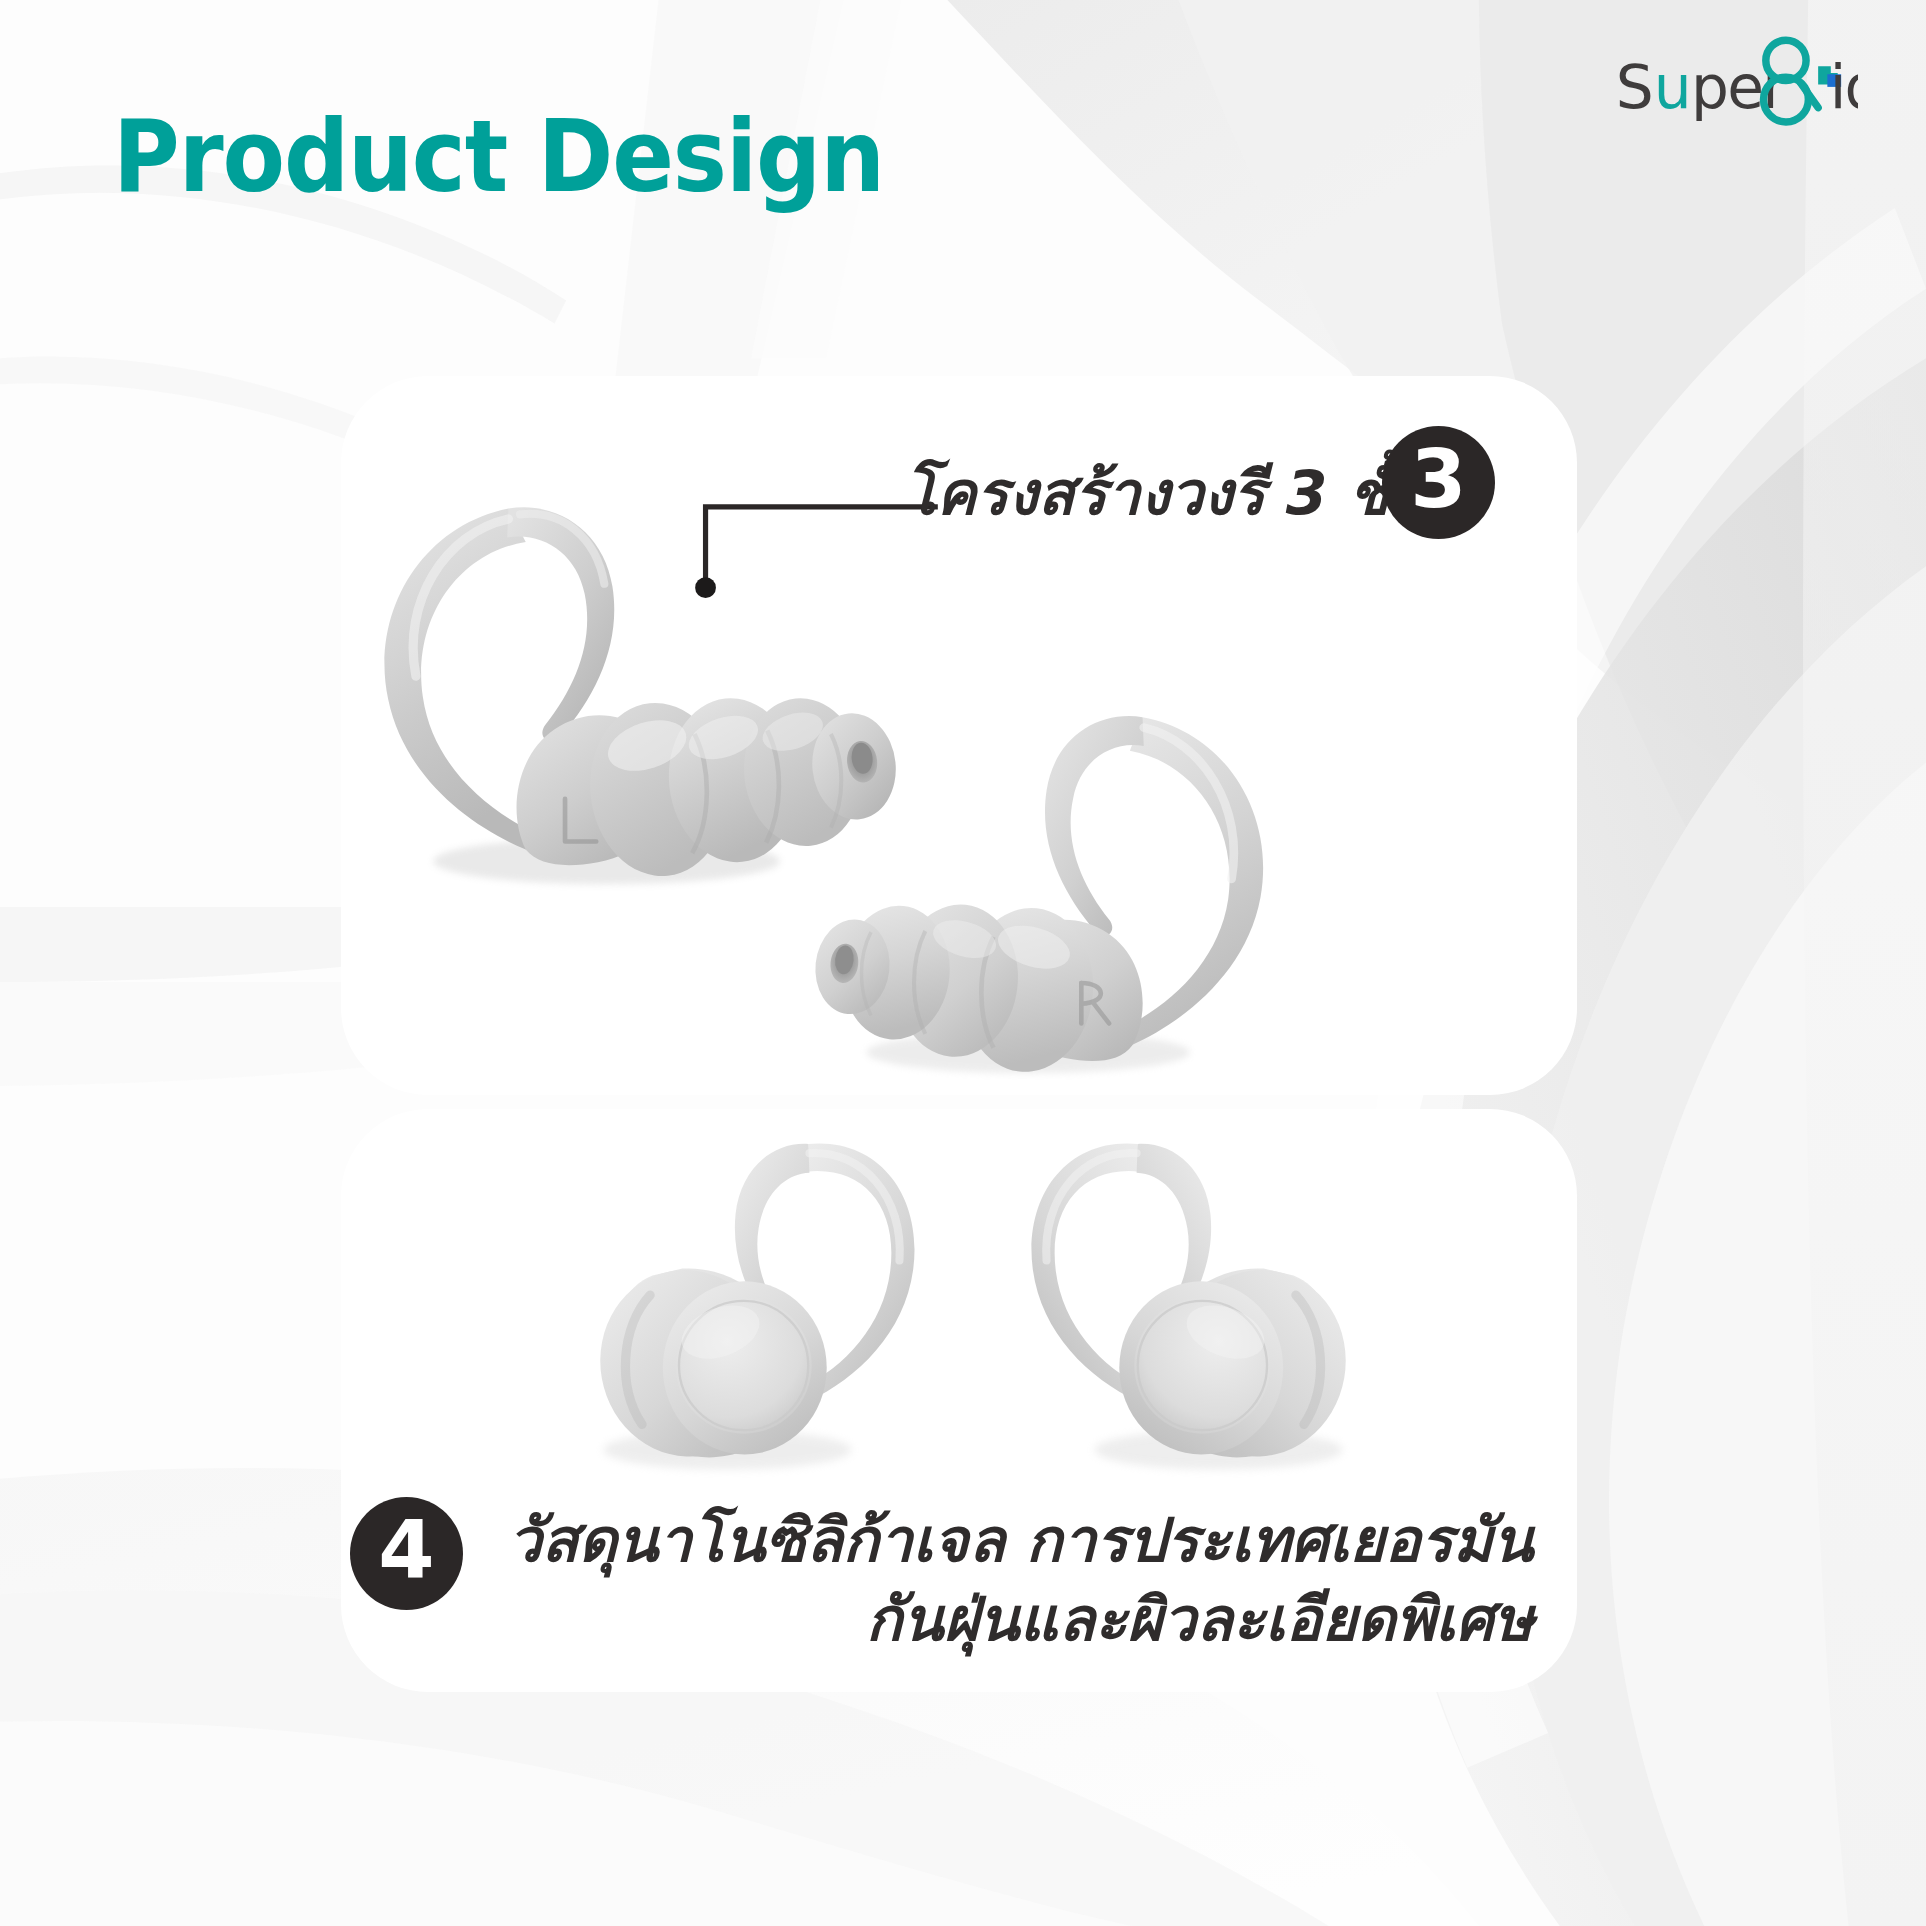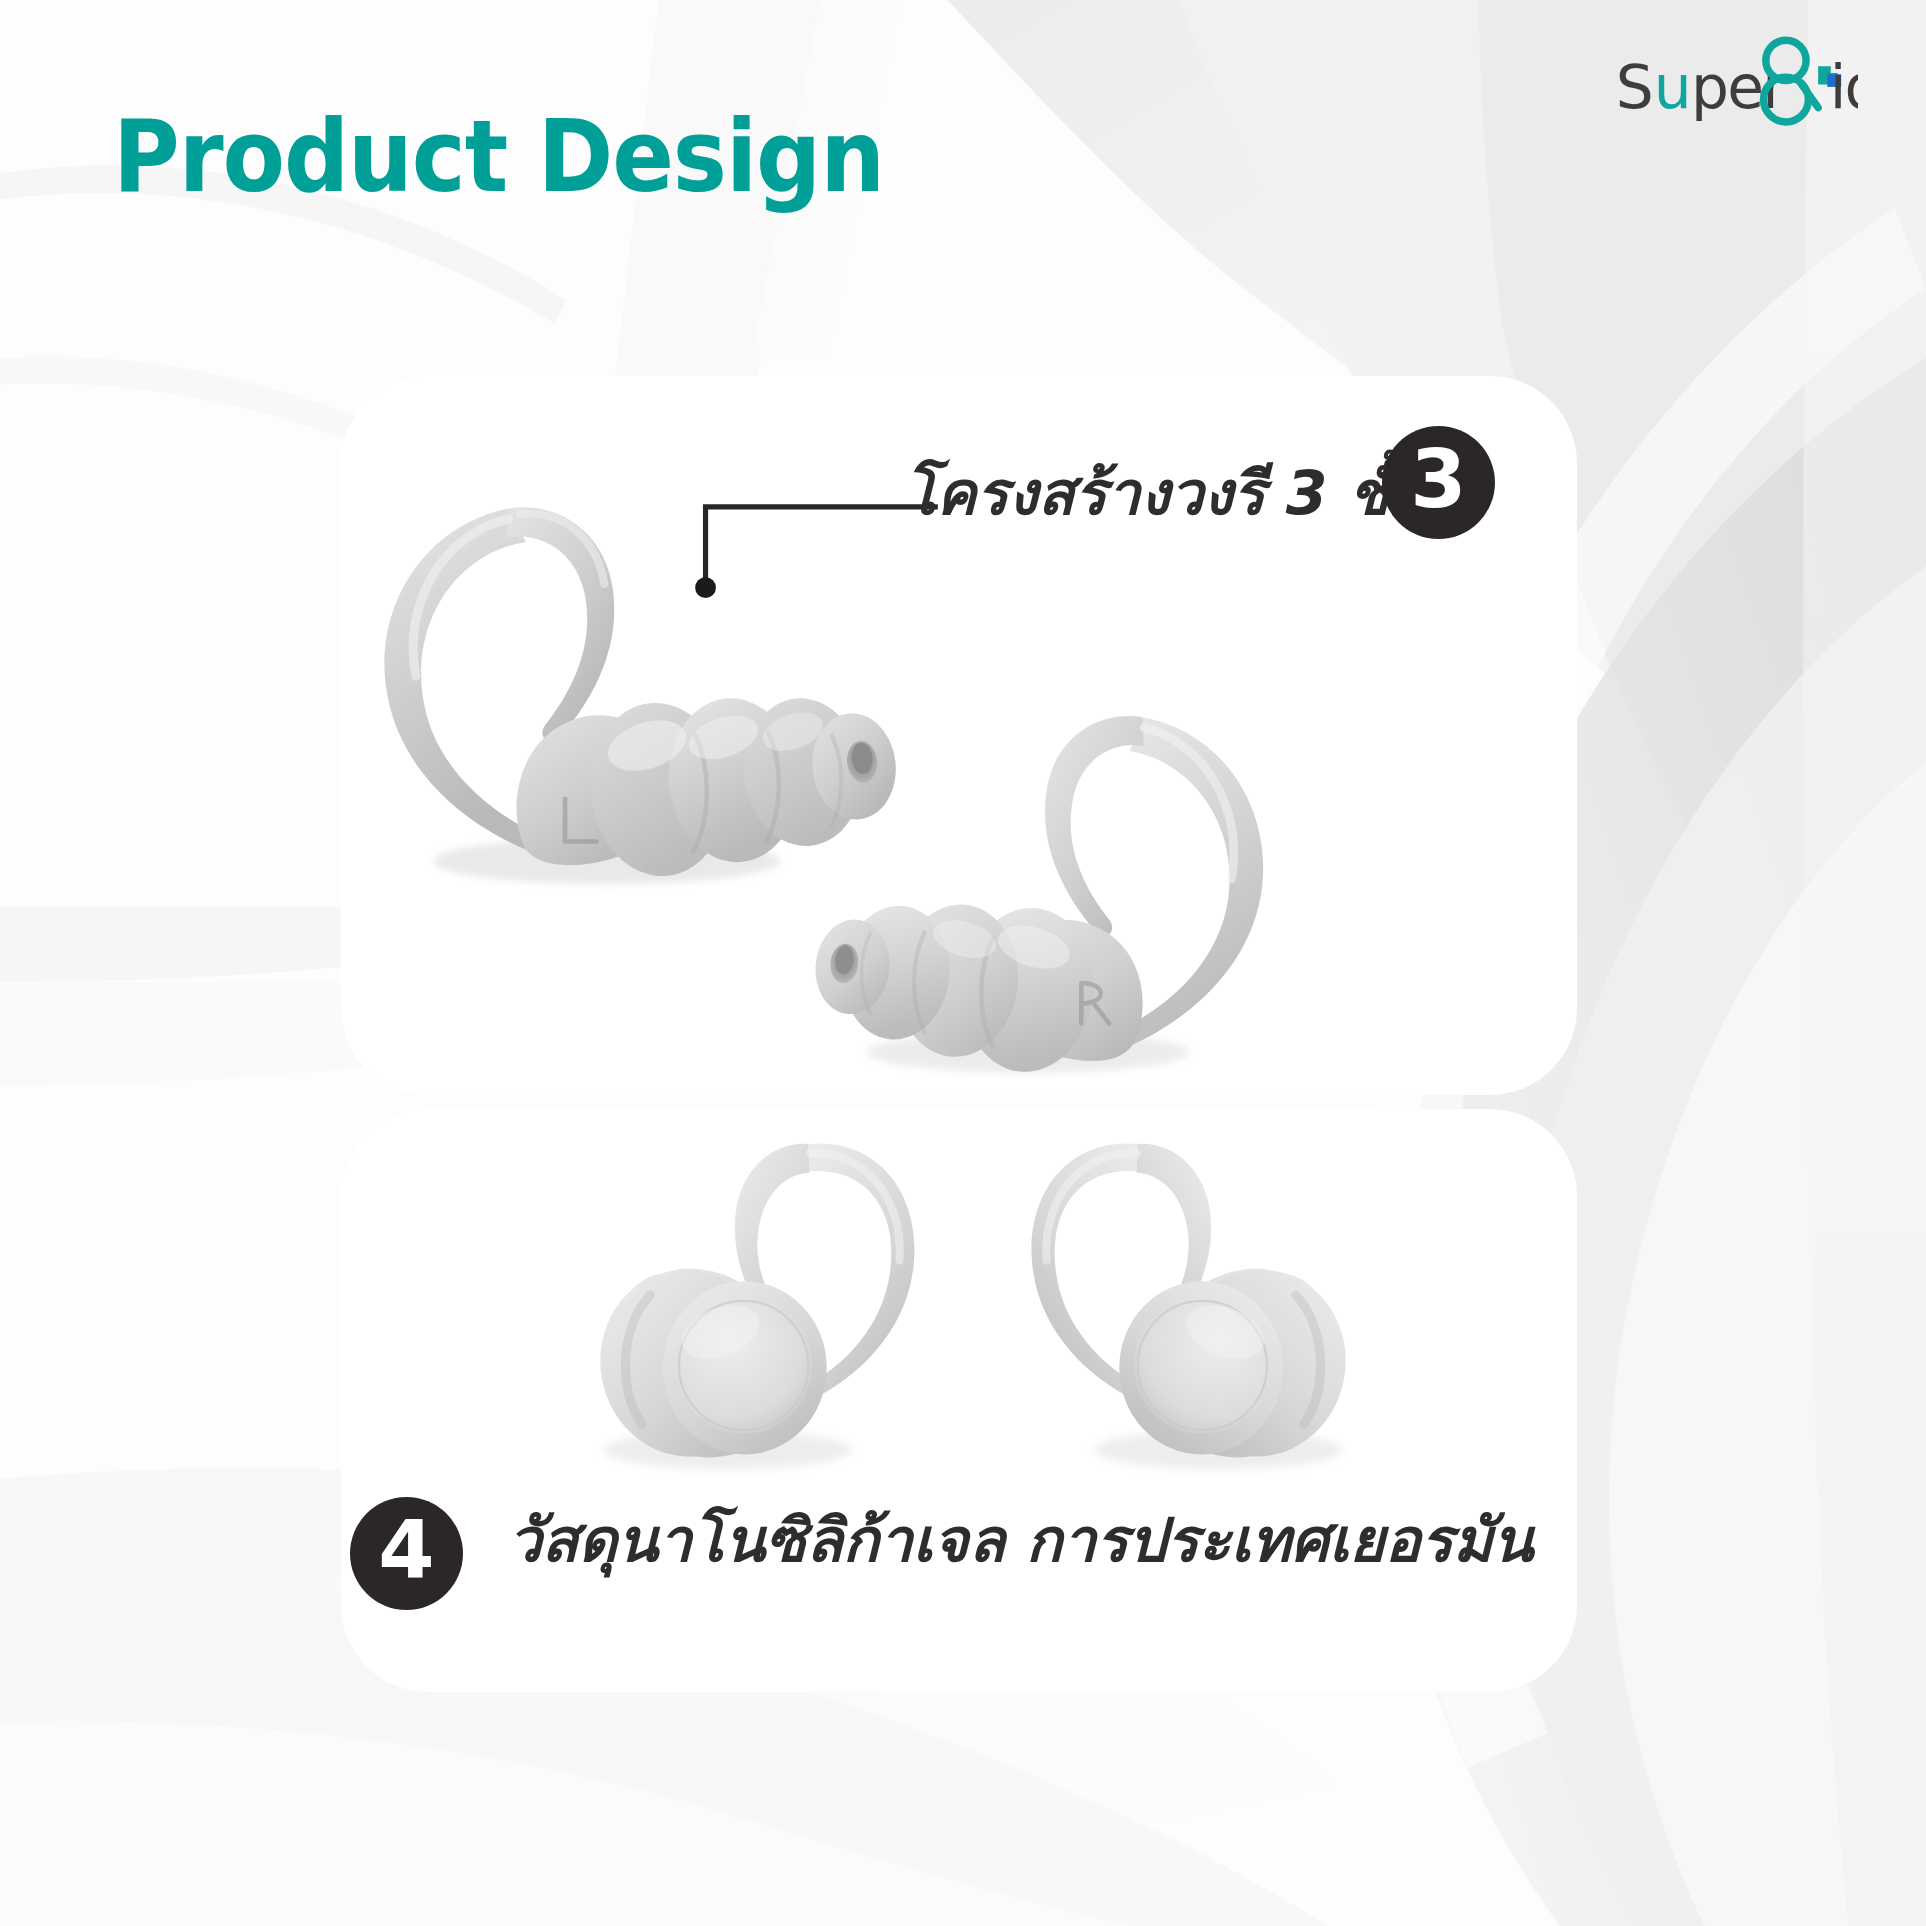--- a/index.html
+++ b/index.html
@@ -382,16 +382,17 @@
       <ellipse cx="318" cy="416" rx="70" ry="42" fill="#f4f4f4" opacity="0.45" transform="rotate(-20 318 416)"></ellipse>
 
       <path d="M196,352 C146,406 138,510 182,576" stroke="#b4b4b4" stroke-width="16" fill="none" opacity="0.35" stroke-linecap="round"></path>
     </svg>
   </div>
 
   <div class="badge" id="badge-4">4</div>
 
   <div class="callout" id="callout-4">
     <span class="ln">วัสดุนาโนซิลิก้าเจล การประเทศเยอรมัน</span>
+    <span class="ln">กันฝุ่นและผิวละเอียดพิเศษ</span>
   </div>
 
 </div>
 
 
 </body></html>

